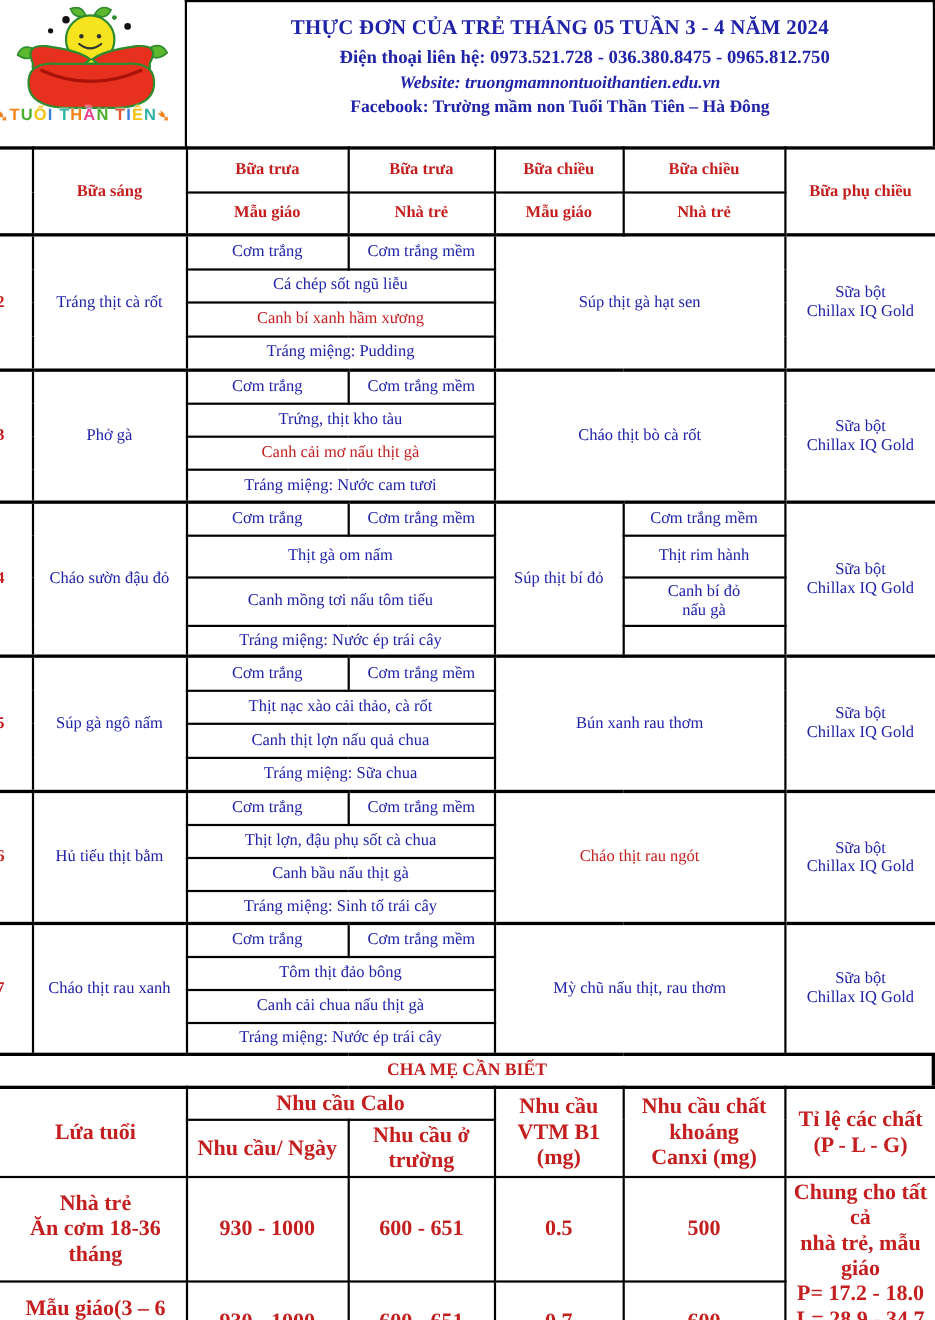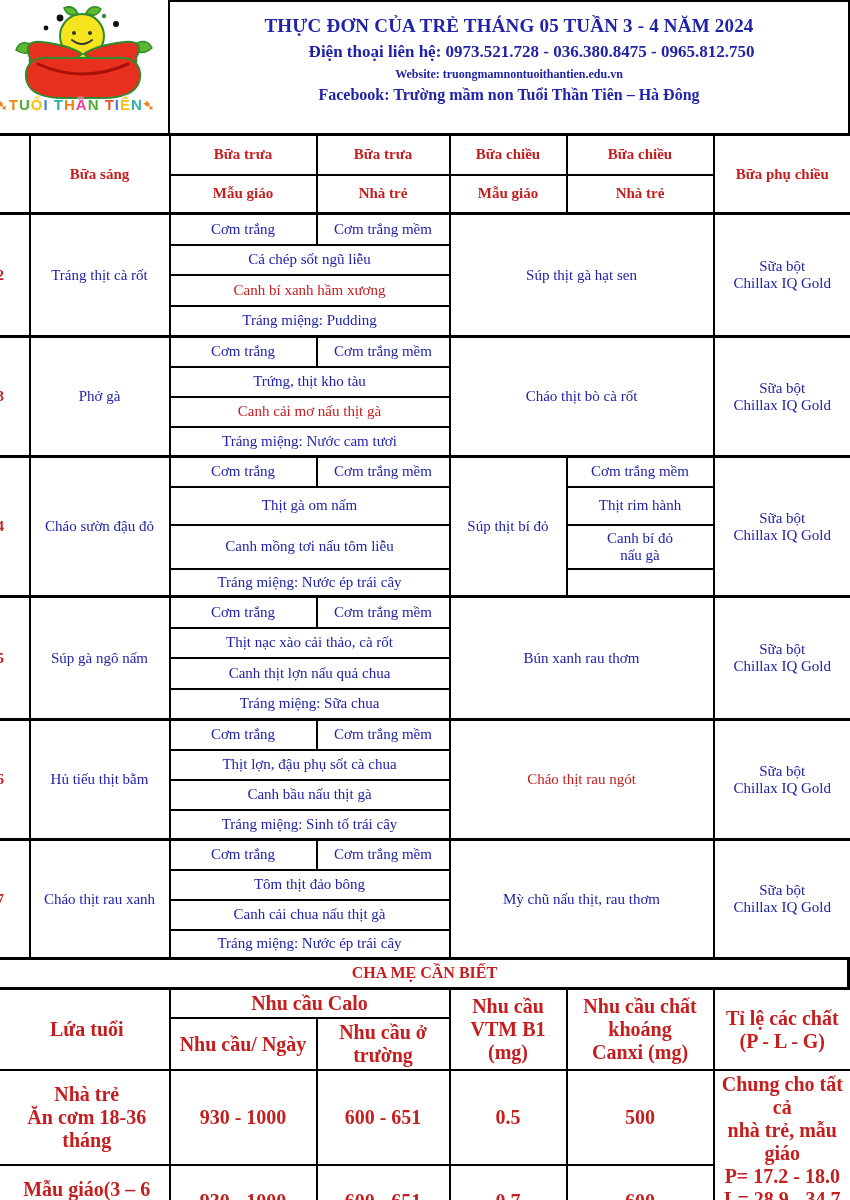--- a/index.html
+++ b/index.html
@@ -12,21 +12,21 @@
 
   
   .top-band { display: flex; height: 133px; }
   .logo-cell { position: relative; width: 230px; height: 133px; }
   .title-cell {
     flex: 1; border: 2px solid #000; border-bottom: none;
     text-align: center; padding-top: 13px; color: var(--c-blue);
   }
   .title-line1 { font-size: 19px; font-weight: bold; letter-spacing: .2px; }
   .title-line2 { font-size: 17px; font-weight: bold; margin-top: 5px; padding-left: 45px; }
-  .title-line3 { font-size: 12px; font-weight: bold; margin-top: 5px; }
+  .title-line3 { font-size: 16px; font-weight: bold; margin-top: 5px; font-style: italic; }
   .title-line4 { font-size: 16px; font-weight: bold; margin-top: 4px; }
 
   .logo-art { position: absolute; left: 70px; top: 6px; }
   .logo-text {
     position: absolute; left: 58px; top: 96px; width: 175px;
     font-family: "Liberation Sans", sans-serif; font-weight: 900;
     font-size: 15px; letter-spacing: 1px; white-space: nowrap;
     text-shadow: 0 0 2px #fff, 0 0 2px #fff;
     display: flex; align-items: center;
   }
@@ -188,21 +188,21 @@
         <td rowspan="4" class="blue">Súp thịt bí đỏ</td>
         <td class="blue">Cơm trắng mềm</td>
         <td rowspan="4" class="blue pre">Sữa bột
 Chillax IQ Gold</td>
       </tr>
       <tr class="h38">
         <td colspan="2" class="blue">Thịt gà om nấm</td>
         <td class="blue">Thịt rim hành</td>
       </tr>
       <tr class="h44">
-        <td colspan="2" class="blue">Canh mồng tơi nấu tôm liễu</td>
+        <td colspan="2" class="blue">Canh mồng tơi nấu tôm tiếu</td>
         <td class="blue pre">Canh bí đỏ
 nấu gà</td>
       </tr>
       <tr class="h28">
         <td colspan="2" class="blue">Tráng miệng: Nước ép trái cây</td>
         <td class="blue"></td>
       </tr>
 
       <tr class="day-start h31">
         <td rowspan="4" class="red b">Thứ 5</td>

